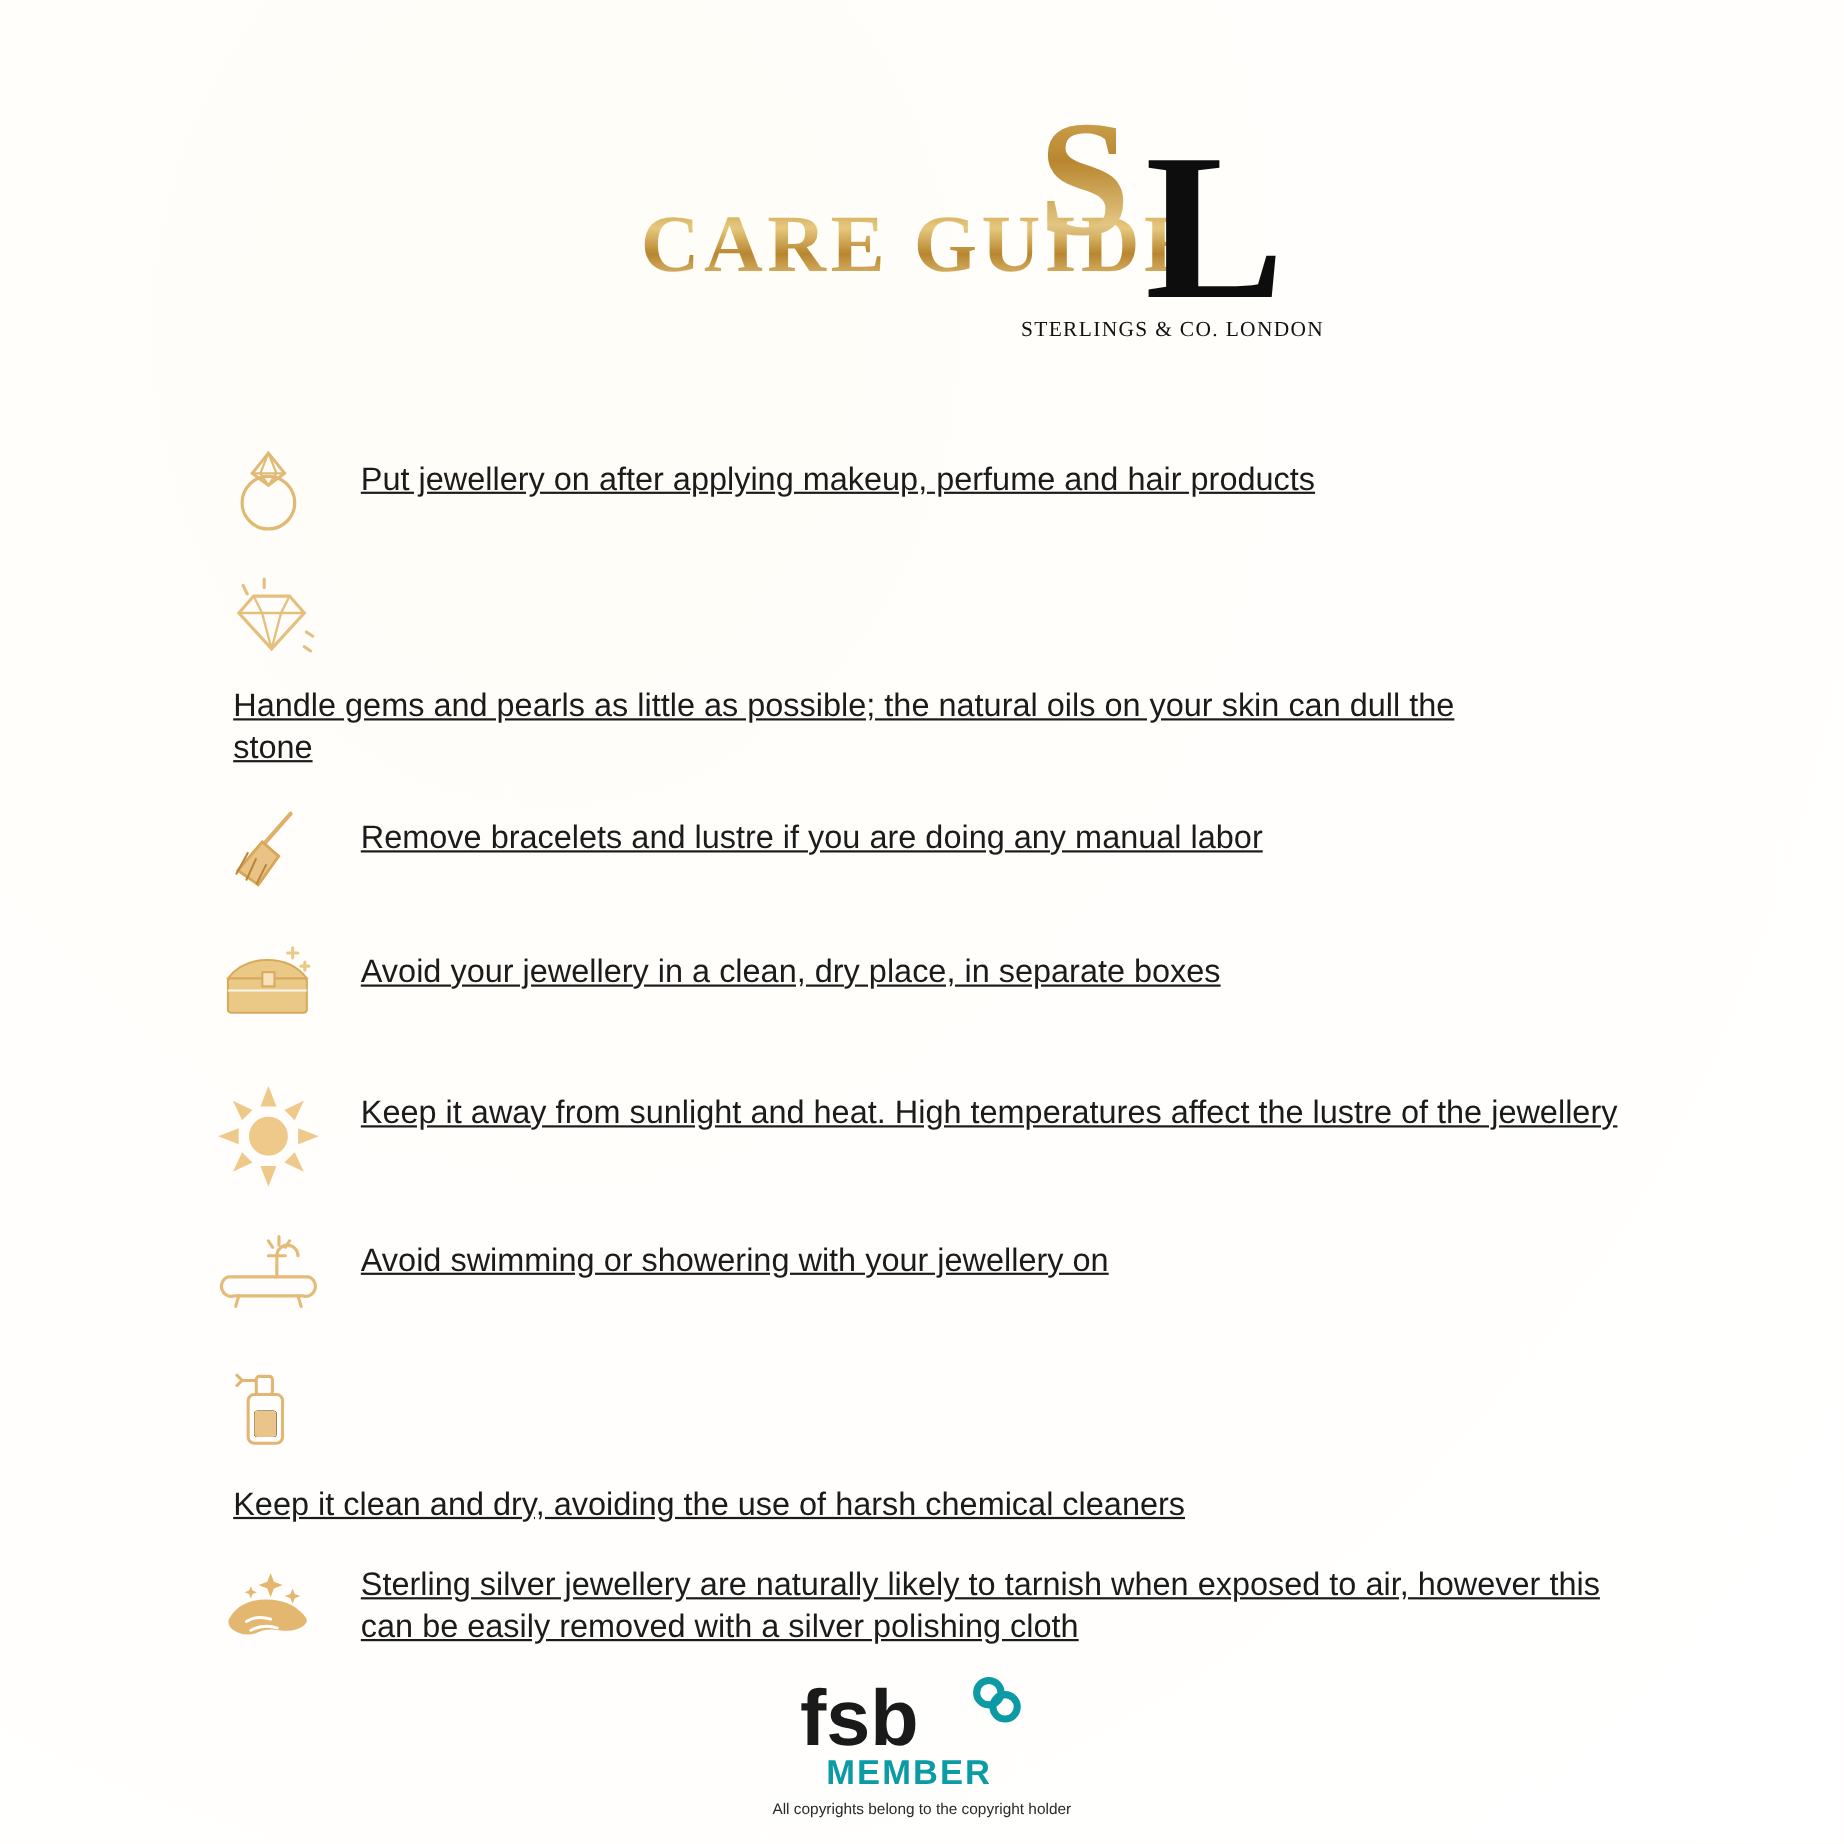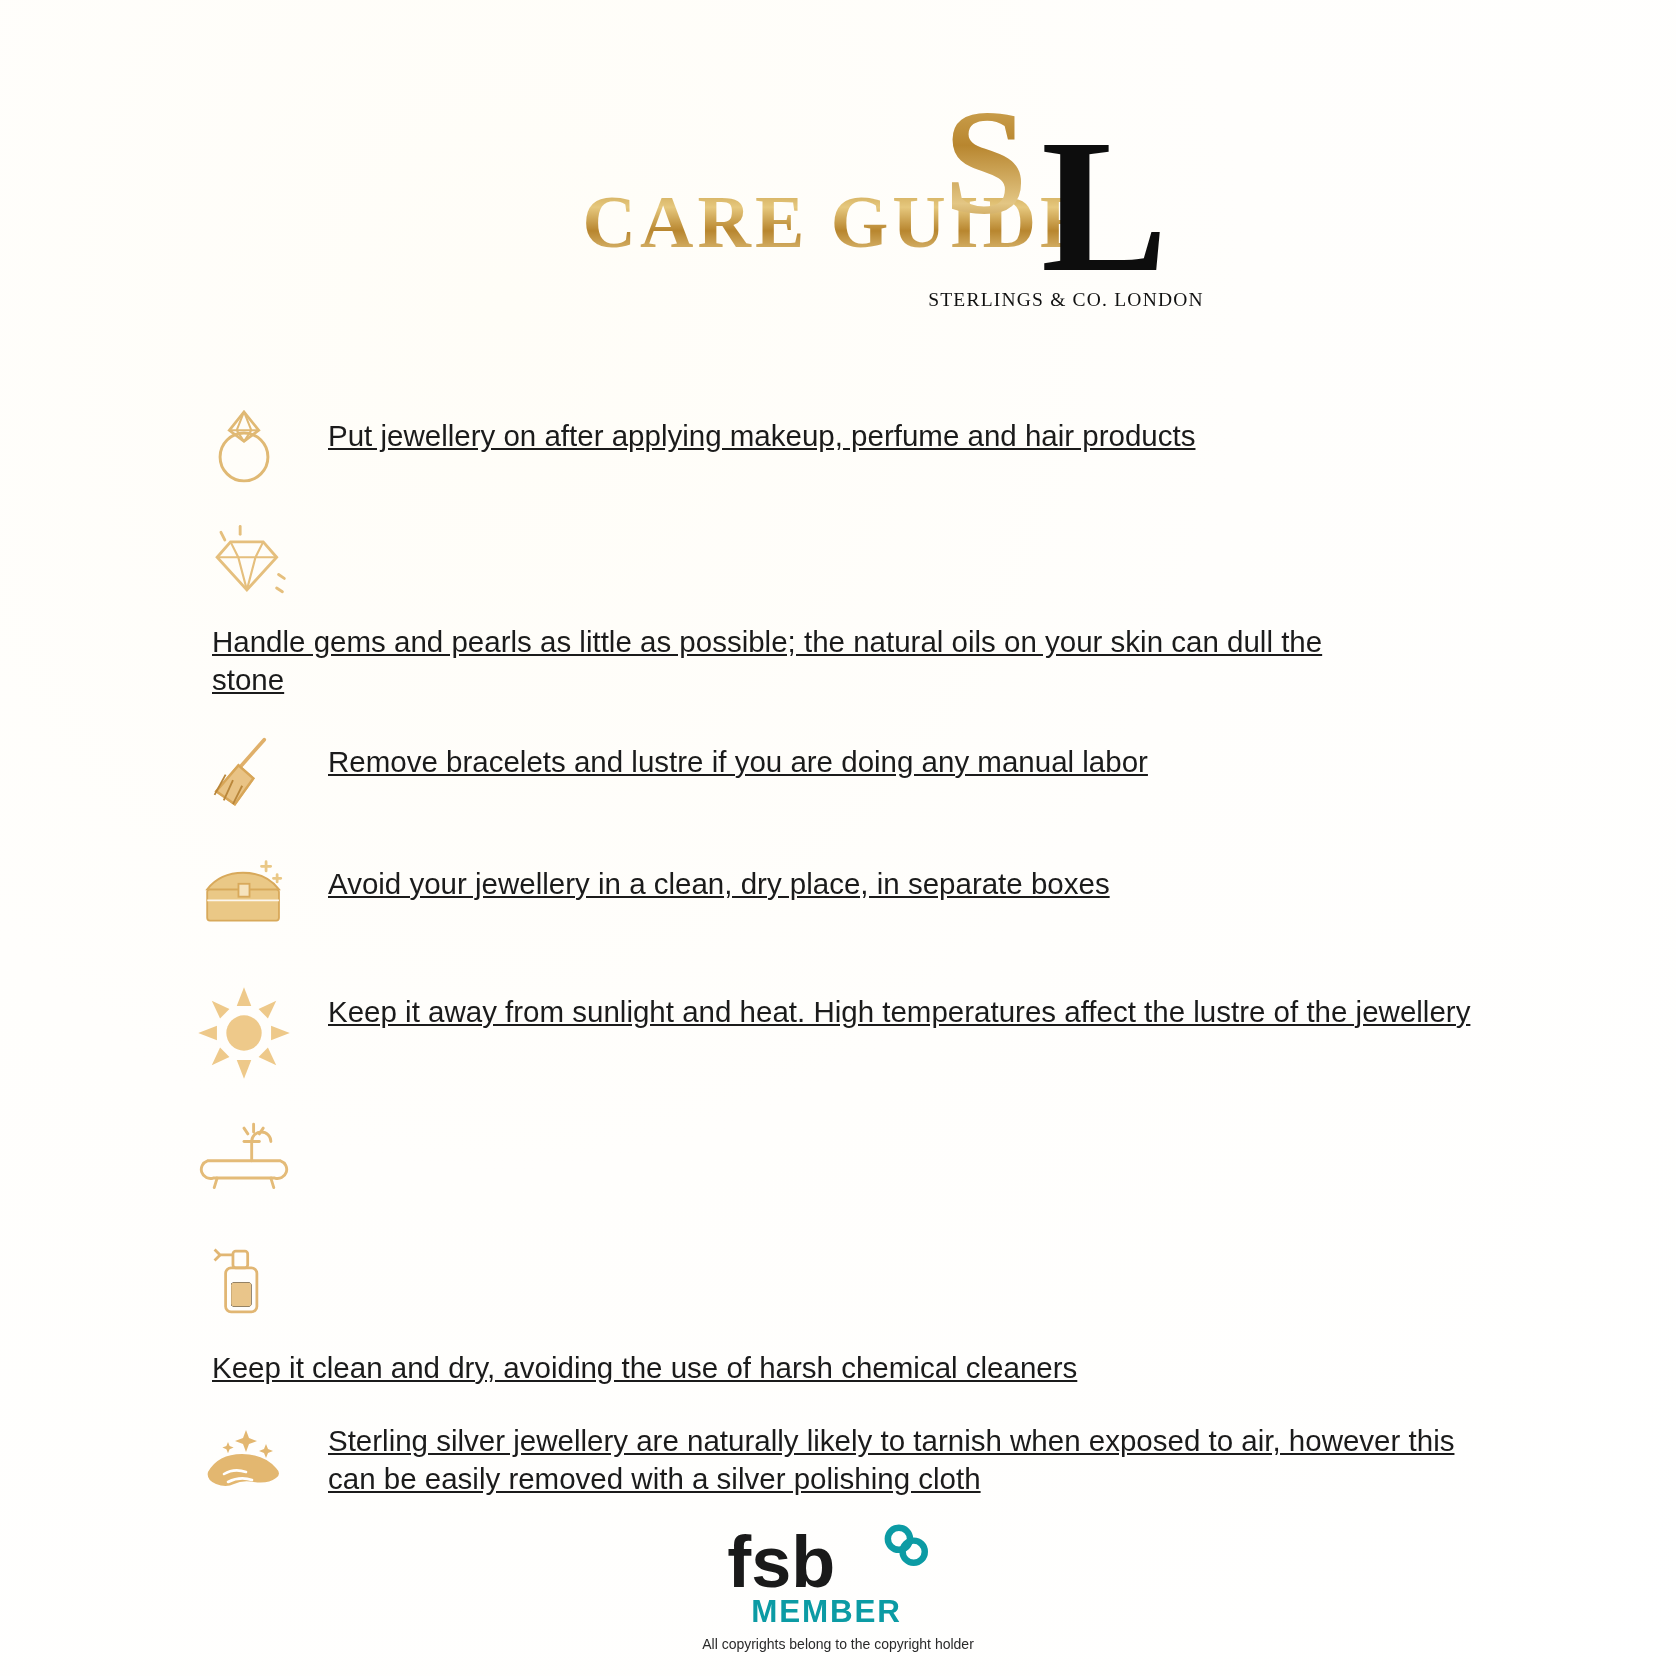--- a/index.html
+++ b/index.html
@@ -265,20 +265,21 @@
         <svg viewBox="0 0 100 100" width="96" height="96">
           <g stroke="#e4bb78" fill="none" stroke-width="3" stroke-linecap="round">
             <path d="M12 56 h76 a6 6 0 0 1 -6 18 h-64 a6 6 0 0 1 -6 -18 Z"></path>
             <path d="M22 74 l-3 10 M78 74 l3 10"></path>
             <path d="M58 56 v-20 a10 10 0 0 1 20 0"></path>
             <path d="M50 36 h16"></path>
             <path d="M54 28 l-4 -6 M60 26 v-8 M66 28 l4 -6"></path>
           </g>
         </svg>
       </div>
+      <div class="tip-text">Avoid swimming or showering with your jewellery on</div>
     </div>
 
     <div class="tip r7">
       <div class="tip-icon">
         <svg viewBox="0 0 100 100" width="92" height="96">
           <g fill="none" stroke="#e1b673" stroke-width="3" stroke-linejoin="round">
             <rect x="30" y="40" width="34" height="48" rx="6"></rect>
             <rect x="38" y="22" width="16" height="18" rx="3"></rect>
             <path d="M38 26 h-14 l-6 -6"></path>
             <path d="M24 26 l-6 6"></path>

